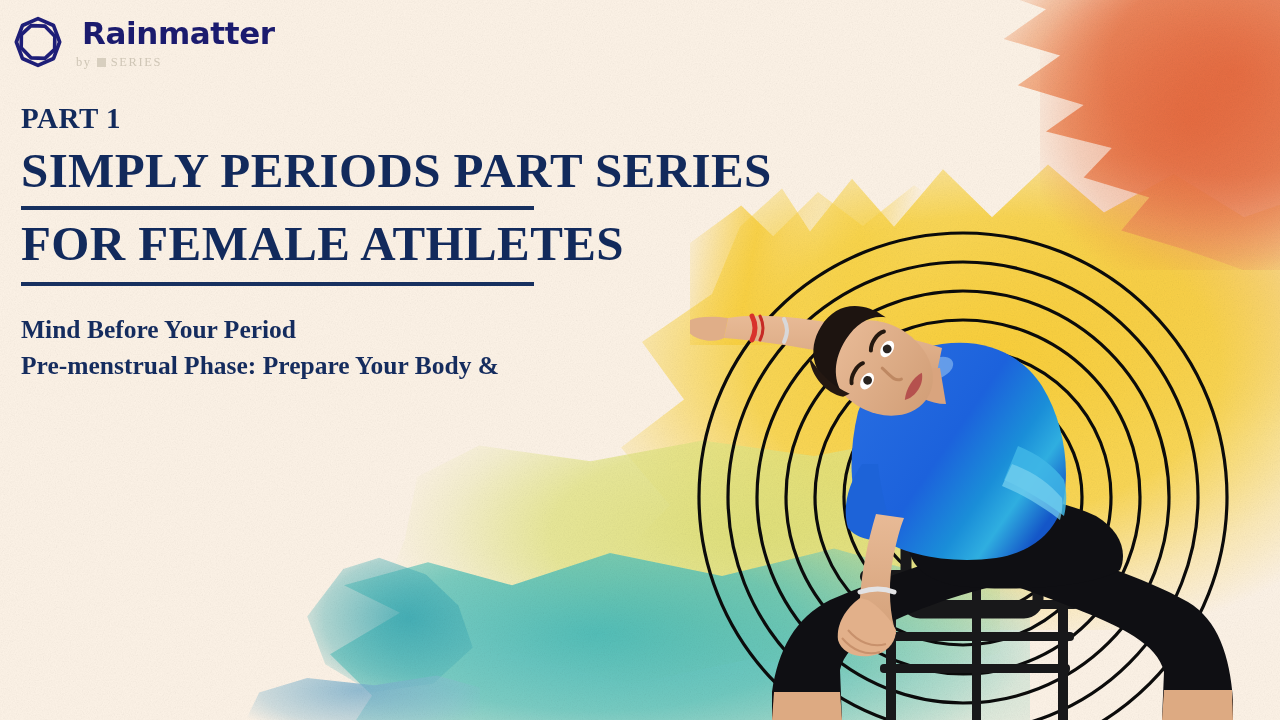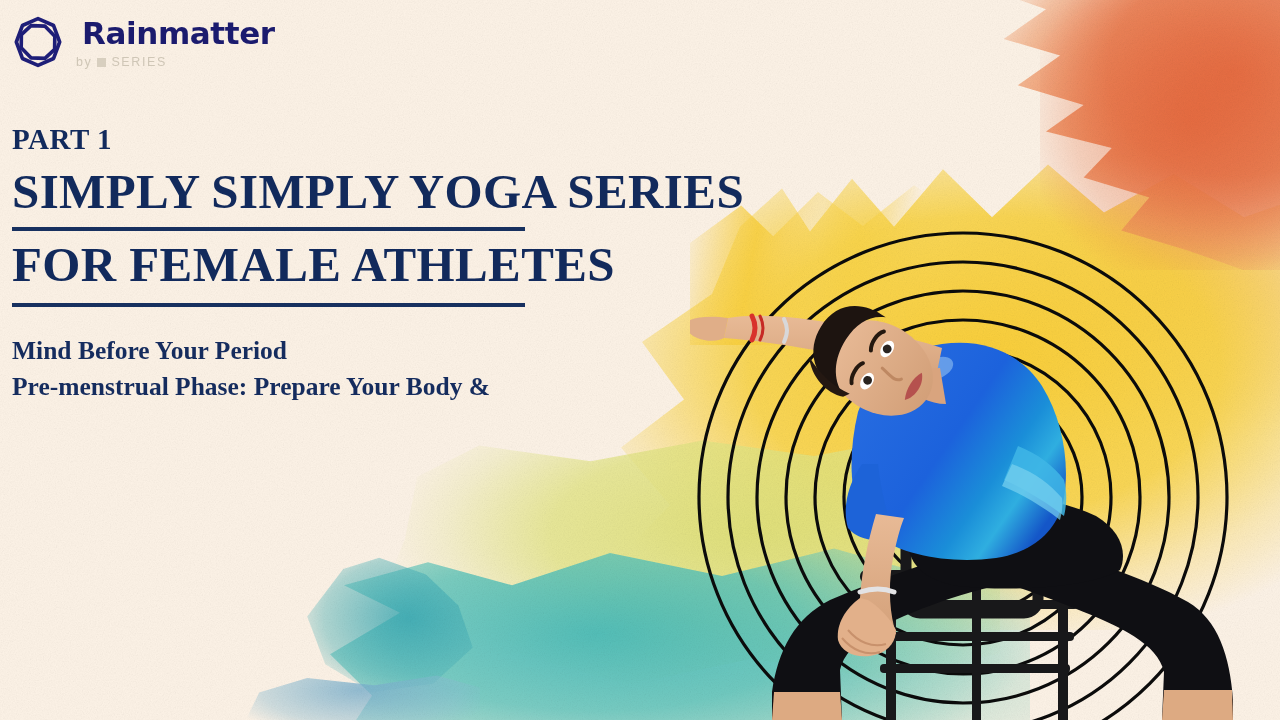--- a/index.html
+++ b/index.html
@@ -86,21 +86,21 @@
     opacity:.28; mix-blend-mode:multiply; pointer-events:none;
   }
 
   
   #rings { position:absolute; left:0; top:0; width:1280px; height:720px; pointer-events:none; }
 
   
   #photo { position:absolute; left:690px; top:240px; width:590px; height:480px; }
 
   
-  #textblock { position:absolute; left:12px; top:104px; width:760px;margin-top:21px; }
+  #textblock { position:absolute; left:21px; top:104px; width:760px; }
   .part { 
     font-family:"Liberation Serif", serif;
     font-weight:bold; font-size:29px; letter-spacing:.5px;
     color:#122A5C; line-height:1.0; margin-bottom:12px;
   }
   .t1 {
     font-family:"Liberation Serif", serif;
     font-weight:bold; font-size:49px; letter-spacing:.4px;
     color:#122A5C; line-height:1.06; white-space:nowrap;
   }
@@ -121,21 +121,21 @@
   
   #rm { position:absolute; left:12px; top:14px; display:flex; align-items:flex-start; }
   #rm-mark { width:52px; height:56px; flex:none; }
   #rm-txt { margin-left:10px; padding-top:4px; }
   #rm-name {
     font-family:"DejaVu Sans", sans-serif; font-weight:bold;
     font-size:31px; color:#1B1B6E; letter-spacing:-.4px; line-height:1;margin-left:8px;
   }
   #rm-by {
     display:flex; align-items:center; gap:5px; margin-top:6px; margin-left:2px;
-    font-family:Liberation Sans, sans-serif; font-size:12.5px;
+    font-family:Liberation Serif, serif; font-size:12.5px;
     color:#CFC6B6; letter-spacing:1.6px;
   }
   #rm-by .sq { display:inline-block; width:9px; height:9px; background:#D8CFBF; }
 
   
   #ss { position:absolute; right:26px; top:18px; display:flex; align-items:center; }
   #ss-flame { width:34px; height:48px; flex:none; }
   #ss-txt { margin-left:7px; line-height:1; }
   #ss-1 {
     font-family:"DejaVu Sans", sans-serif; font-size:16px;
@@ -265,21 +265,21 @@
       <path d="M200 111 C206 107 218 107 223 112" stroke="#24180F" stroke-width="4" fill="none" stroke-linecap="round"></path>
 
       <path d="M191 130 C189 142 186 148 192 152" stroke="#BE8862" stroke-width="3" fill="none" stroke-linecap="round"></path>
 
       <path d="M176 166 C186 161 200 161 208 166 C200 174 184 174 176 166 Z" fill="#B5514E"></path>
     </g>
   </svg>
 
   <div id="textblock">
     <div class="part">PART 1</div>
-    <div class="t1">SIMPLY SIMPLY YOGA SERIES</div>
+    <div class="t1">SIMPLY PERIODS PART SERIES</div>
     <div class="rule"></div>
     <div class="t2">FOR FEMALE  ATHLETES</div>
     <div class="rule2"></div>
     <div class="sub">
       <div>Mind Before Your Period</div>
       <div>Pre-menstrual Phase: Prepare Your Body &amp;</div>
     </div>
   </div>
 
   <div id="rm">

